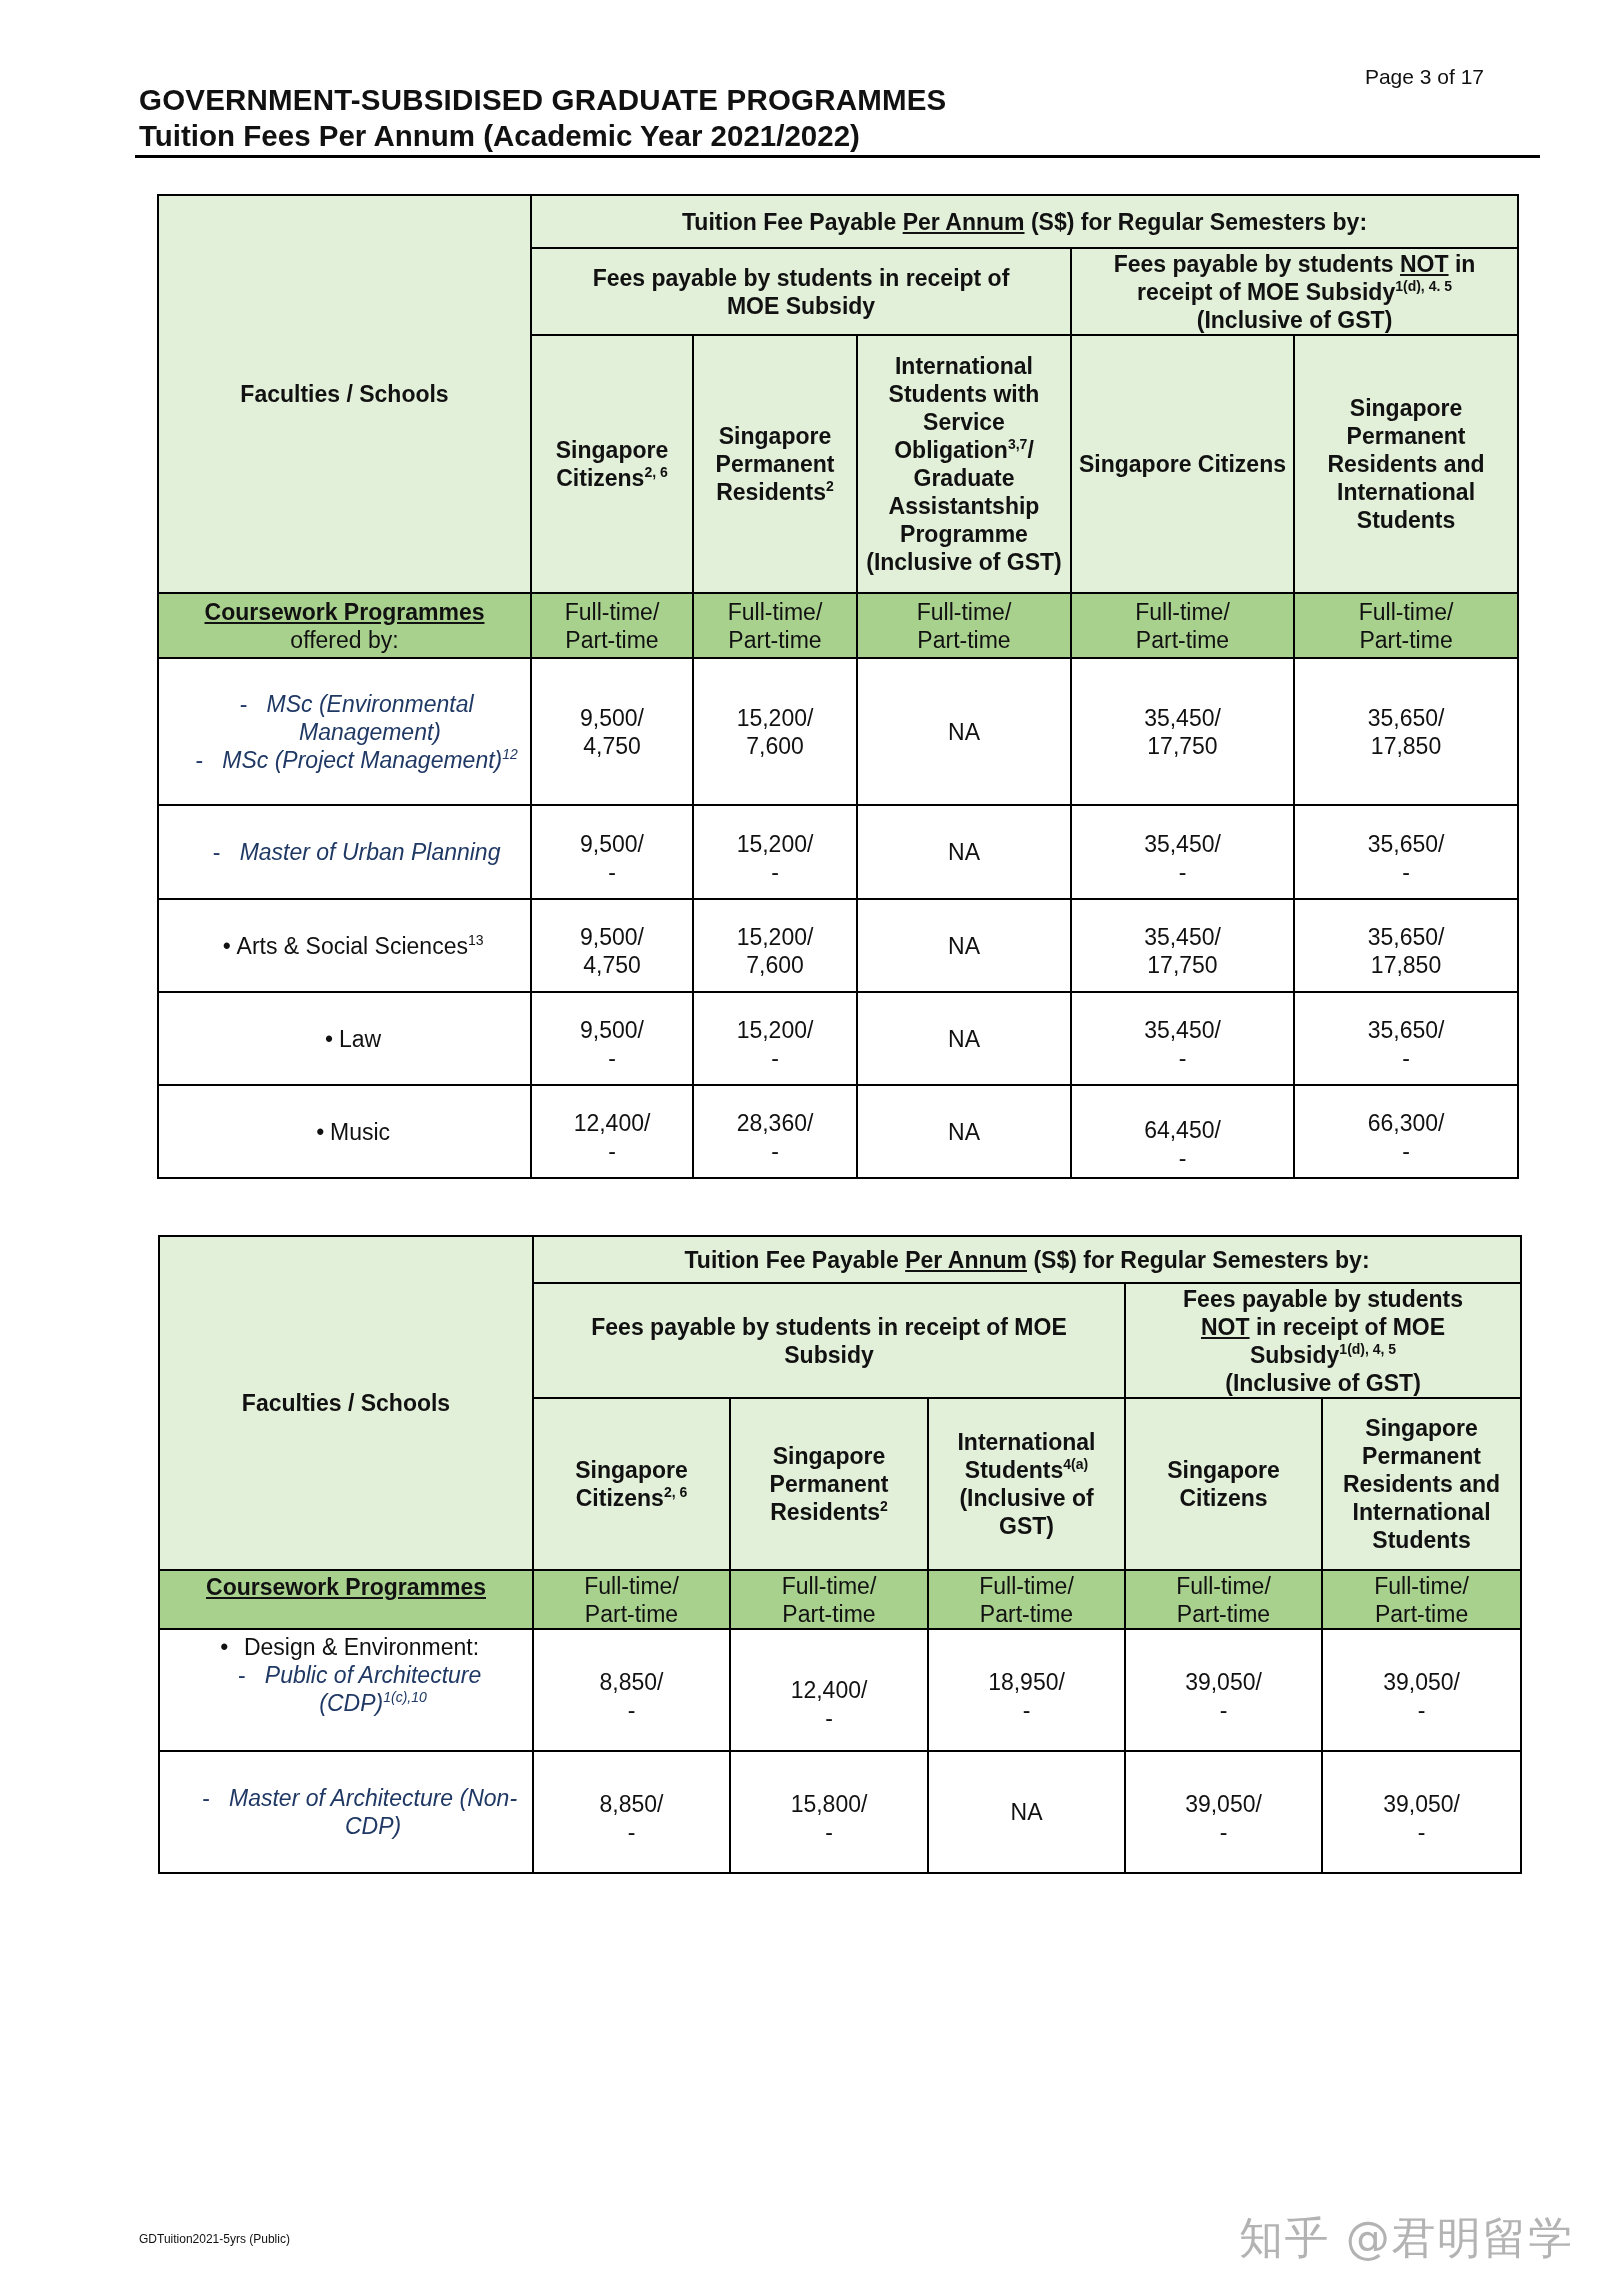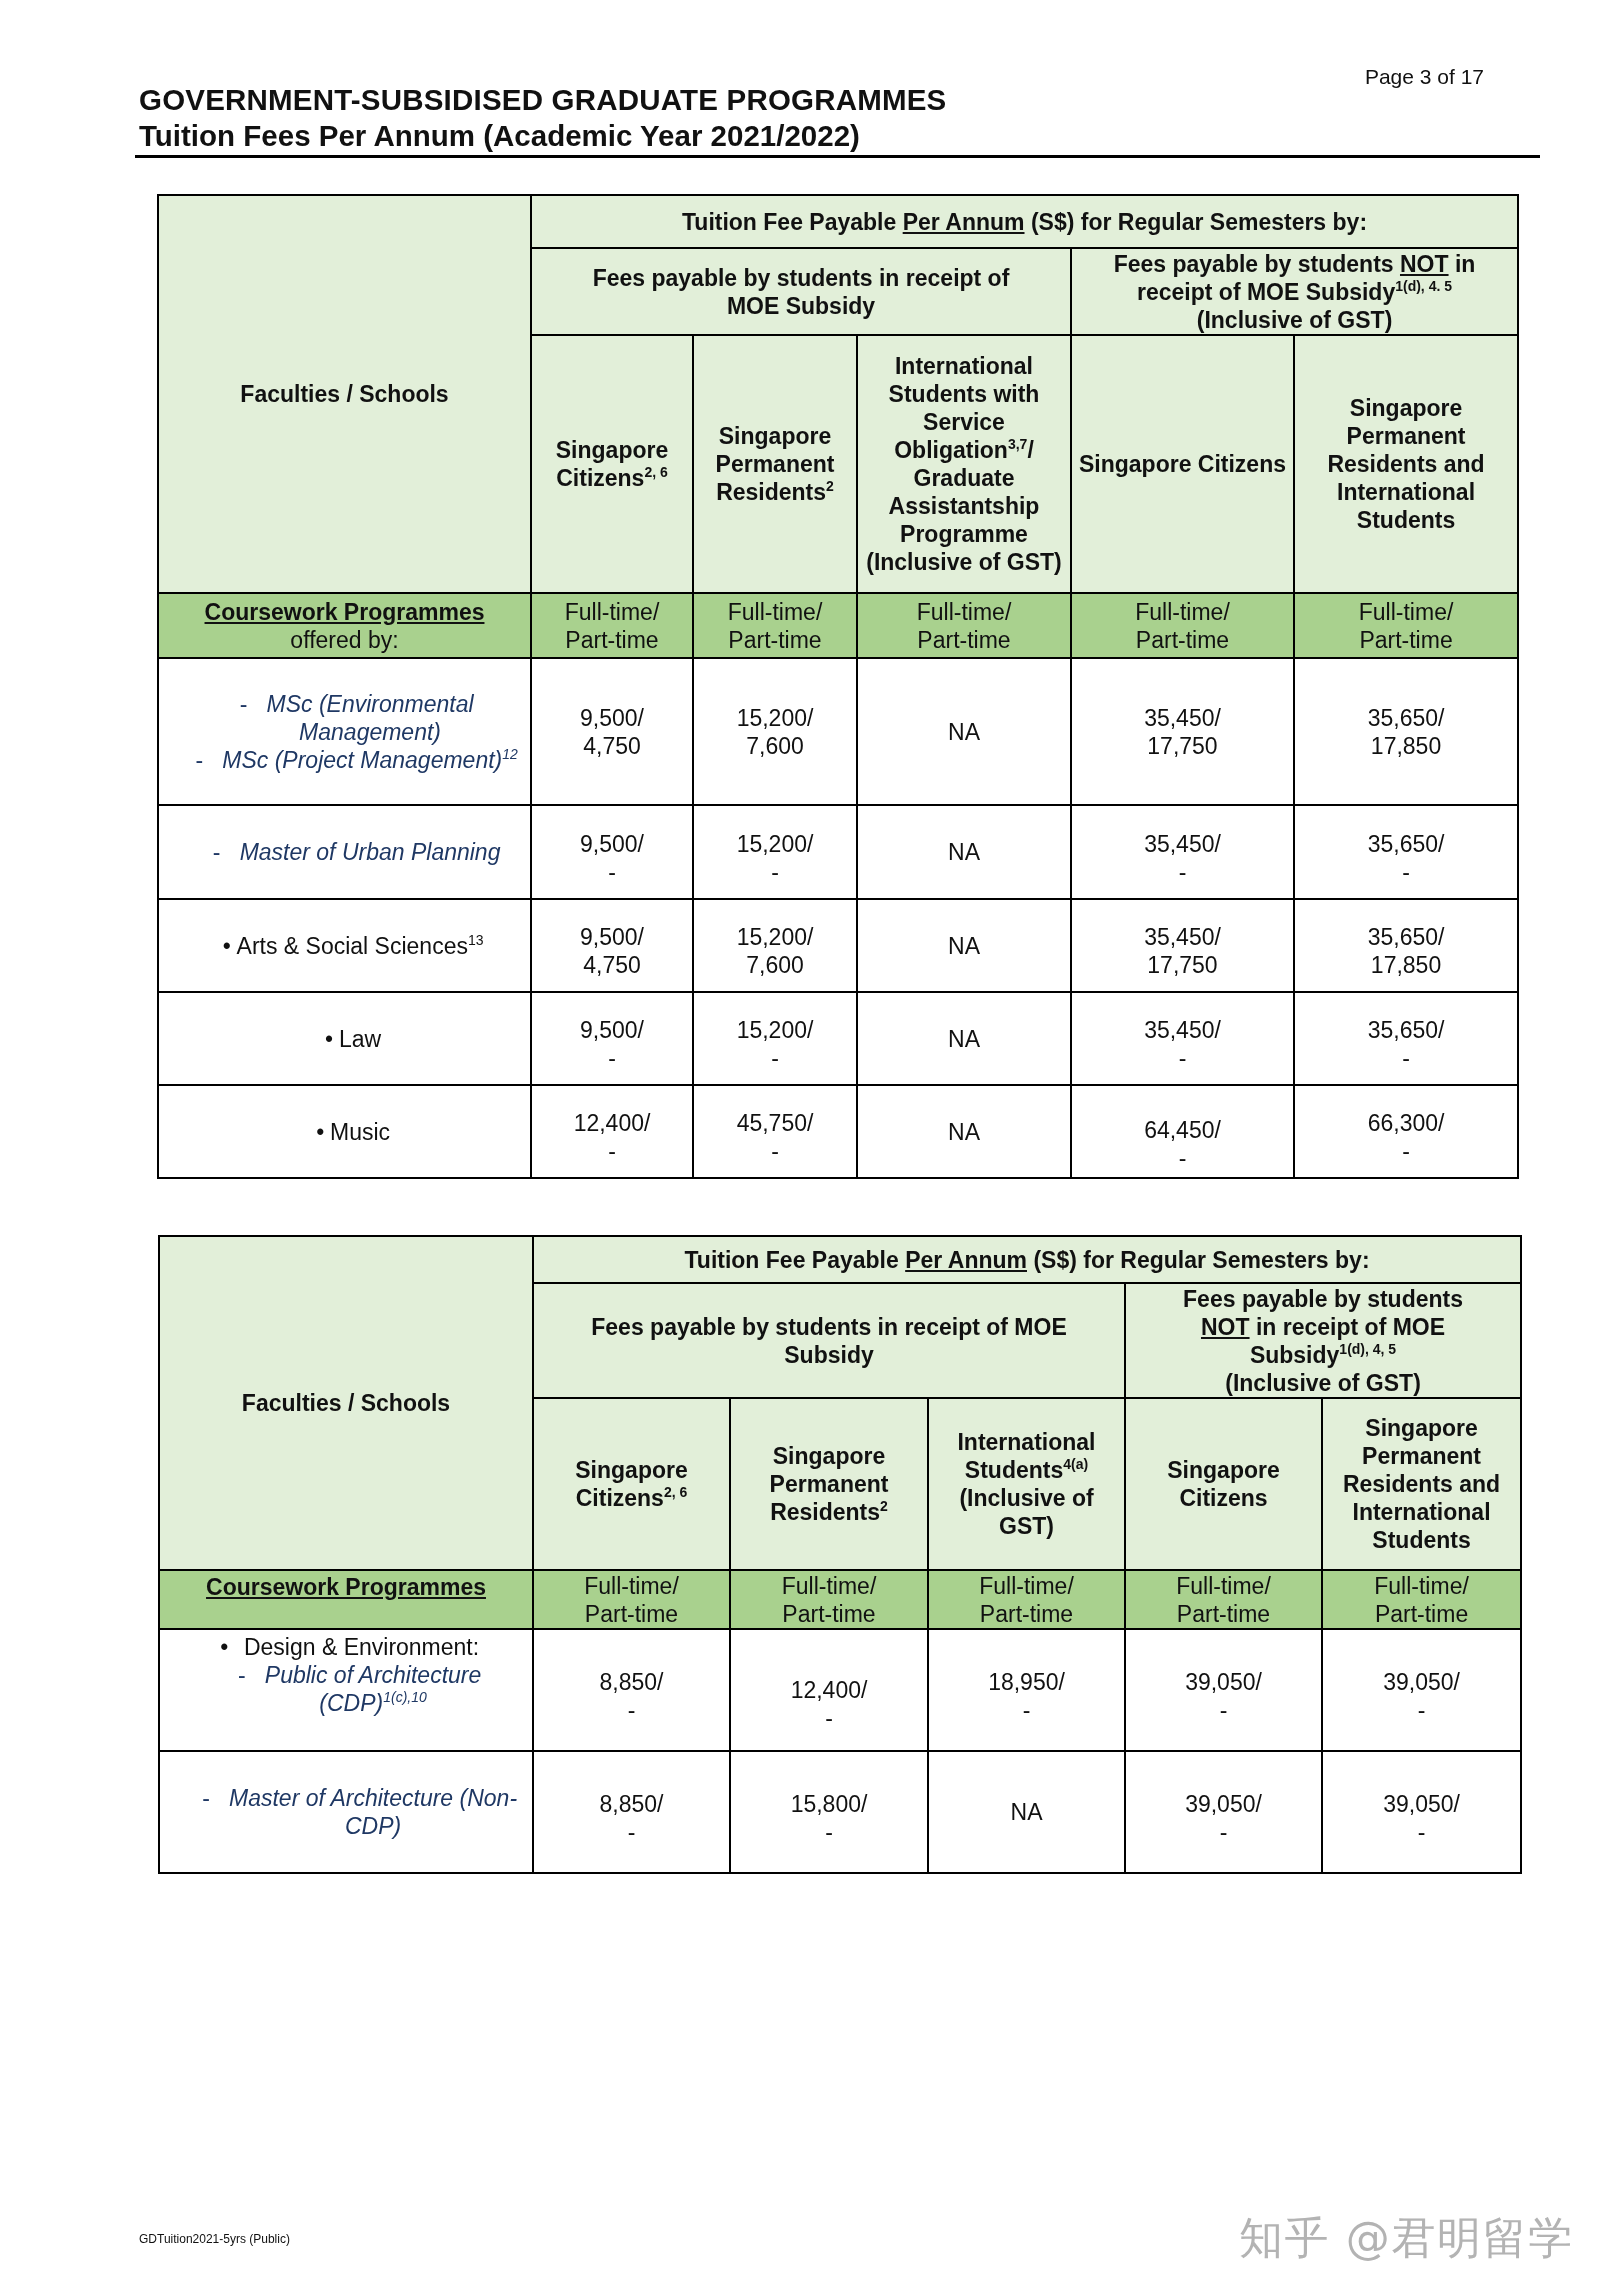--- a/index.html
+++ b/index.html
@@ -109,21 +109,21 @@
     <td class="fee" style="padding-top:11.5px"><span>9,500/</span><br><span>-</span></td>
     <td class="fee" style="padding-top:11.5px"><span>15,200/</span><br><span>-</span></td>
     <td class="fee mid"><span>NA</span></td>
     <td class="fee" style="padding-top:11.5px"><span>35,450/</span><br><span>-</span></td>
     <td class="fee" style="padding-top:11.5px"><span>35,650/</span><br><span>-</span></td>
   </tr>
 
   <tr style="height:93px">
     <td class="left" style="padding-left:16.4px"><span class="bullet">•</span><span>Music</span></td>
     <td class="fee" style="padding-top:11.5px"><span>12,400/</span><br><span>-</span></td>
-    <td class="fee" style="padding-top:11.5px"><span>45,750/</span><br><span>-</span></td>
+    <td class="fee" style="padding-top:11.5px"><span>28,360/</span><br><span>-</span></td>
     <td class="fee mid"><span>NA</span></td>
     <td class="fee" style="padding-top:25px"><span>64,450/</span><br><span>-</span></td>
     <td class="fee" style="padding-top:11.5px"><span>66,300/</span><br><span>-</span></td>
   </tr>
 </tbody>
   </table>
 
 <table class="fees" style="left:158px; top:1235px; width:1362px;">
   <colgroup>
       <col style="width:374px">

